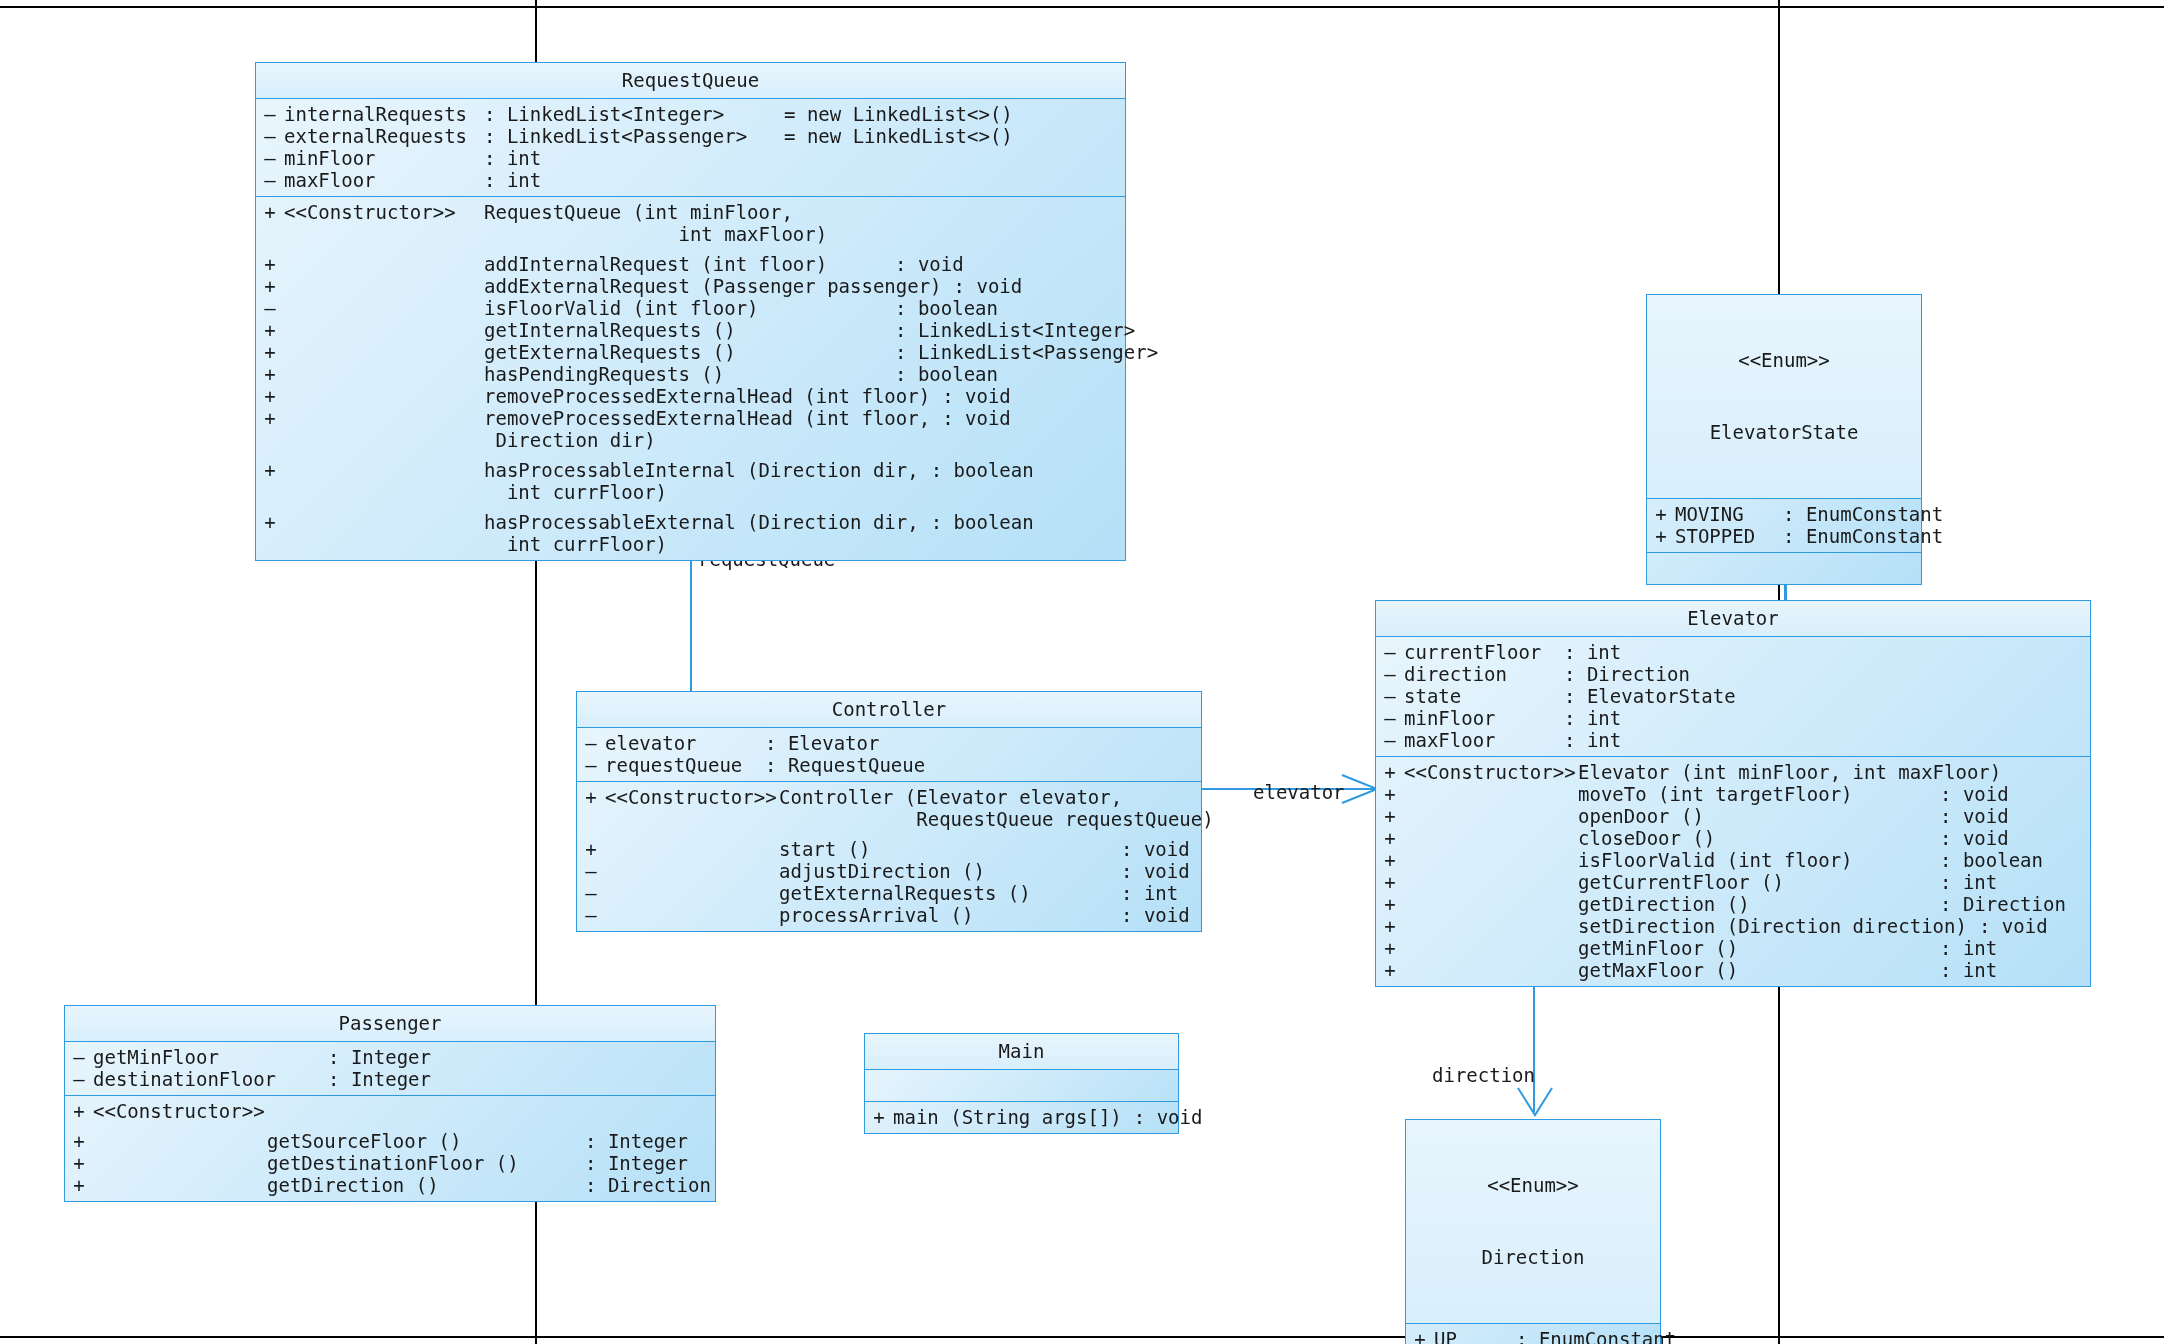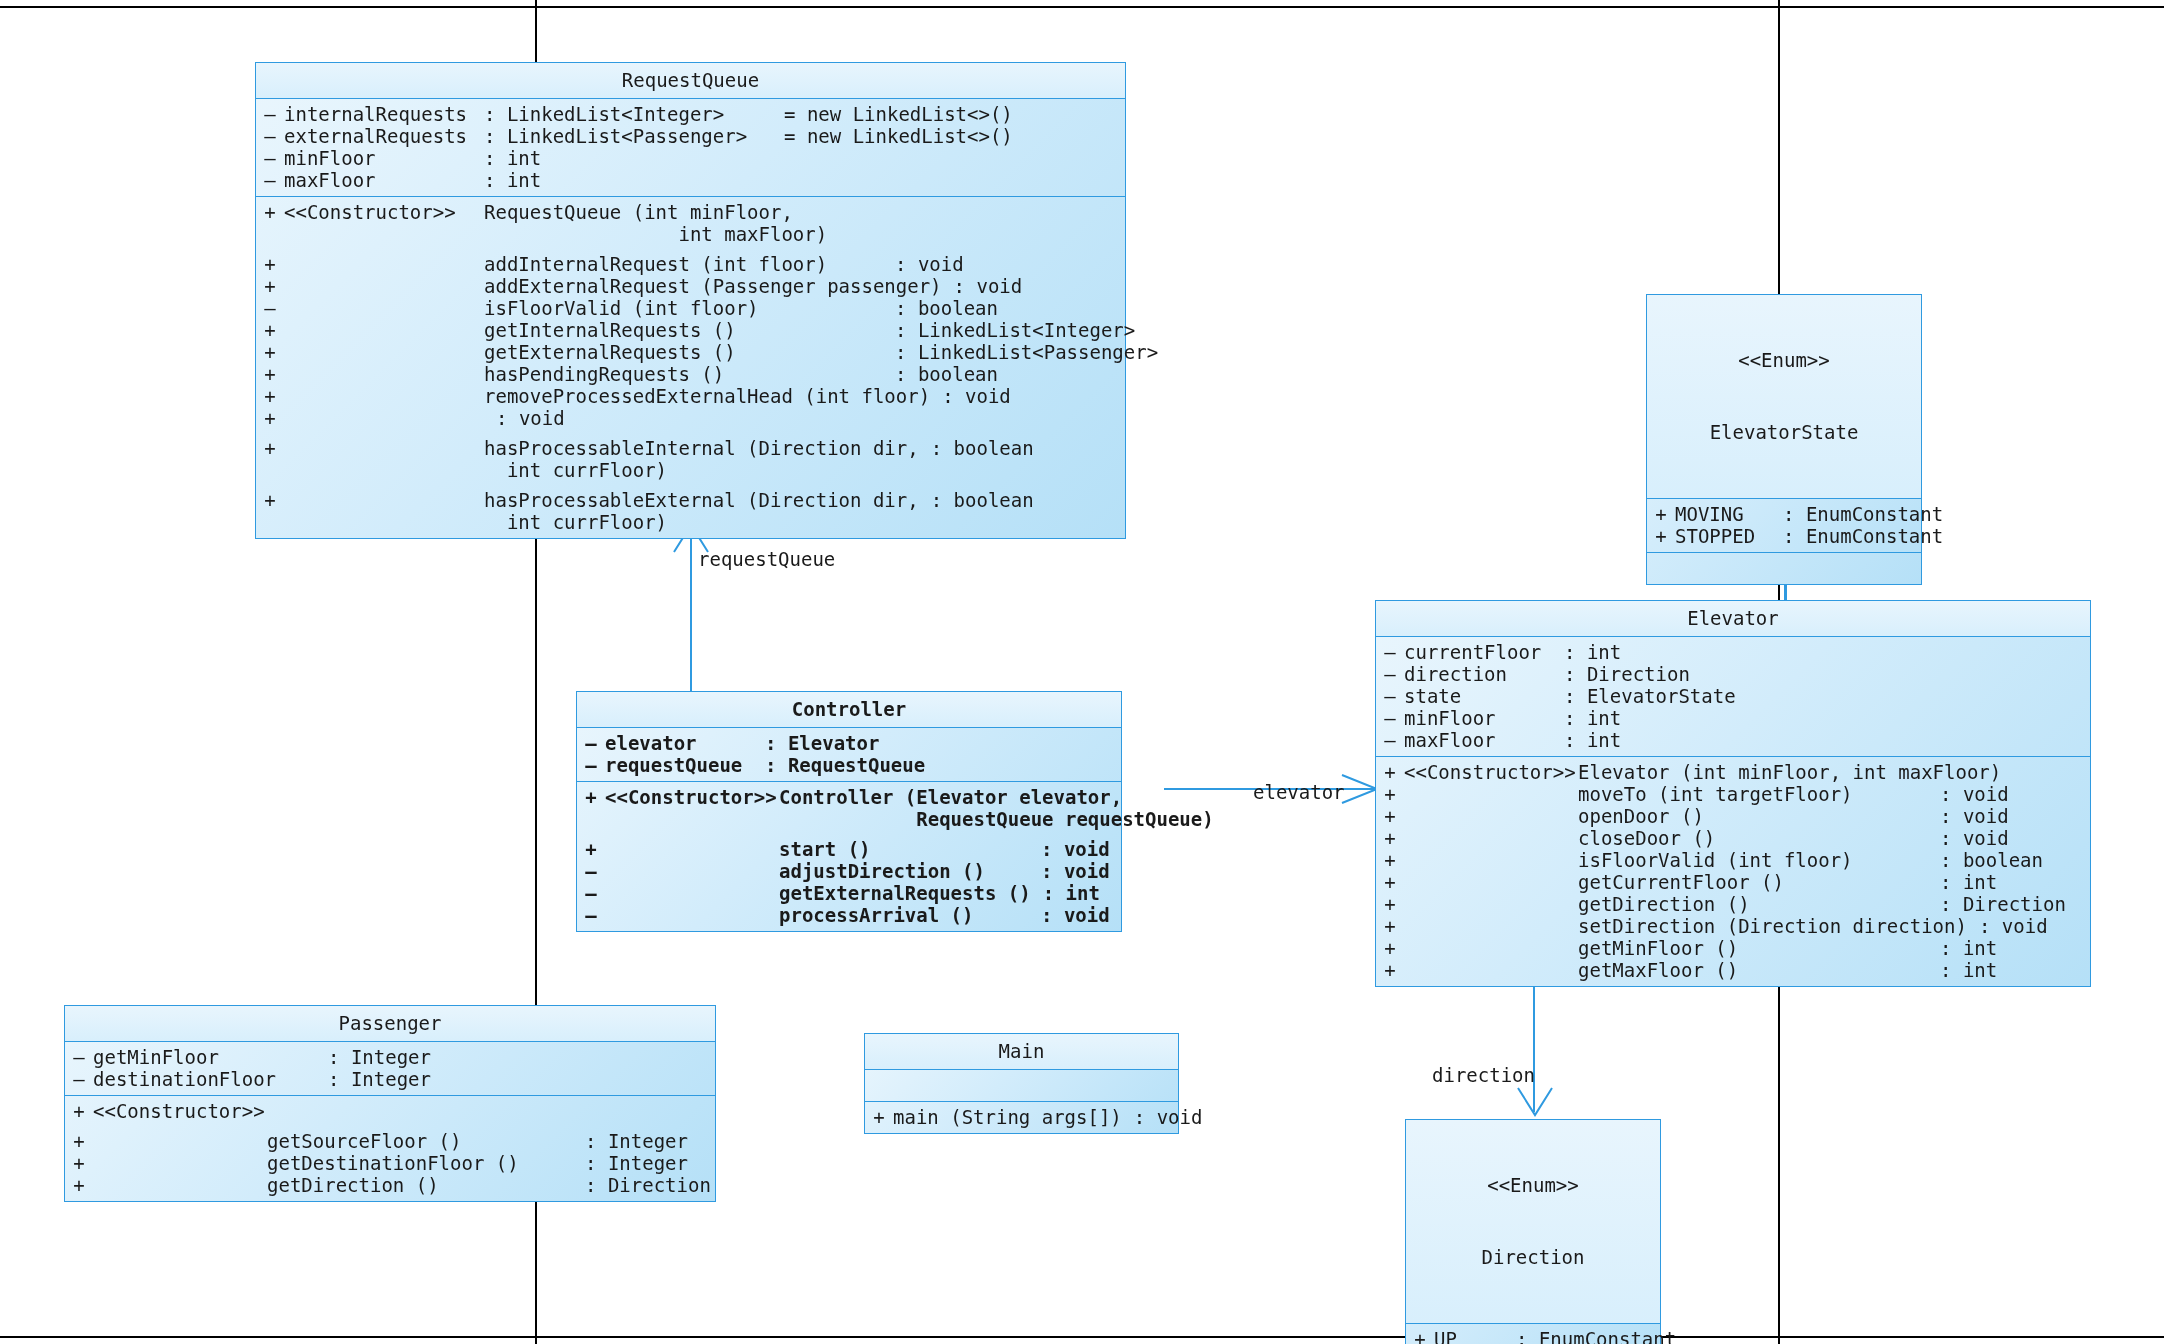--- a/index.html
+++ b/index.html
@@ -254,40 +254,42 @@
       </div>
       <div class="mrow">
         <span class="vis">+</span>
         <span class="stereo-col" style="width:200px"></span>
         <span class="sig">removeProcessedExternalHead (int floor)</span>
         <span class="ret" style="width:230px">: void</span>
       </div>
       <div class="mrow" style="padding-bottom:8px;">
         <span class="vis">+</span>
         <span class="stereo-col" style="width:200px"></span>
+        <span class="sig">removeProcessedExternalHead (int floor,
+ Direction dir)</span>
         <span class="ret" style="width:230px">: void</span>
       </div>
       <div class="mrow" style="padding-bottom:8px;">
         <span class="vis">+</span>
         <span class="stereo-col" style="width:200px"></span>
         <span class="sig">hasProcessableInternal (Direction dir,
   int currFloor)</span>
         <span class="ret" style="width:230px">: boolean</span>
       </div>
       <div class="mrow">
         <span class="vis">+</span>
         <span class="stereo-col" style="width:200px"></span>
         <span class="sig">hasProcessableExternal (Direction dir,
   int currFloor)</span>
         <span class="ret" style="width:230px">: boolean</span>
       </div>
     </div>
   </div>
 
-  <div class="uml-class" style="left:576px; top:691px; width:546px;font-weight:bold;">
+  <div class="uml-class" style="left:576px; top:691px; width:626px;">
     <div class="uml-header">Controller</div>
     <div class="uml-compartment">
       <div class="arow">
         <span class="vis">–</span>
         <span class="aname" style="width:160px">elevator</span>
         <span class="atype">: Elevator</span>
       </div>
       <div class="arow">
         <span class="vis">–</span>
         <span class="aname" style="width:160px">requestQueue</span>

